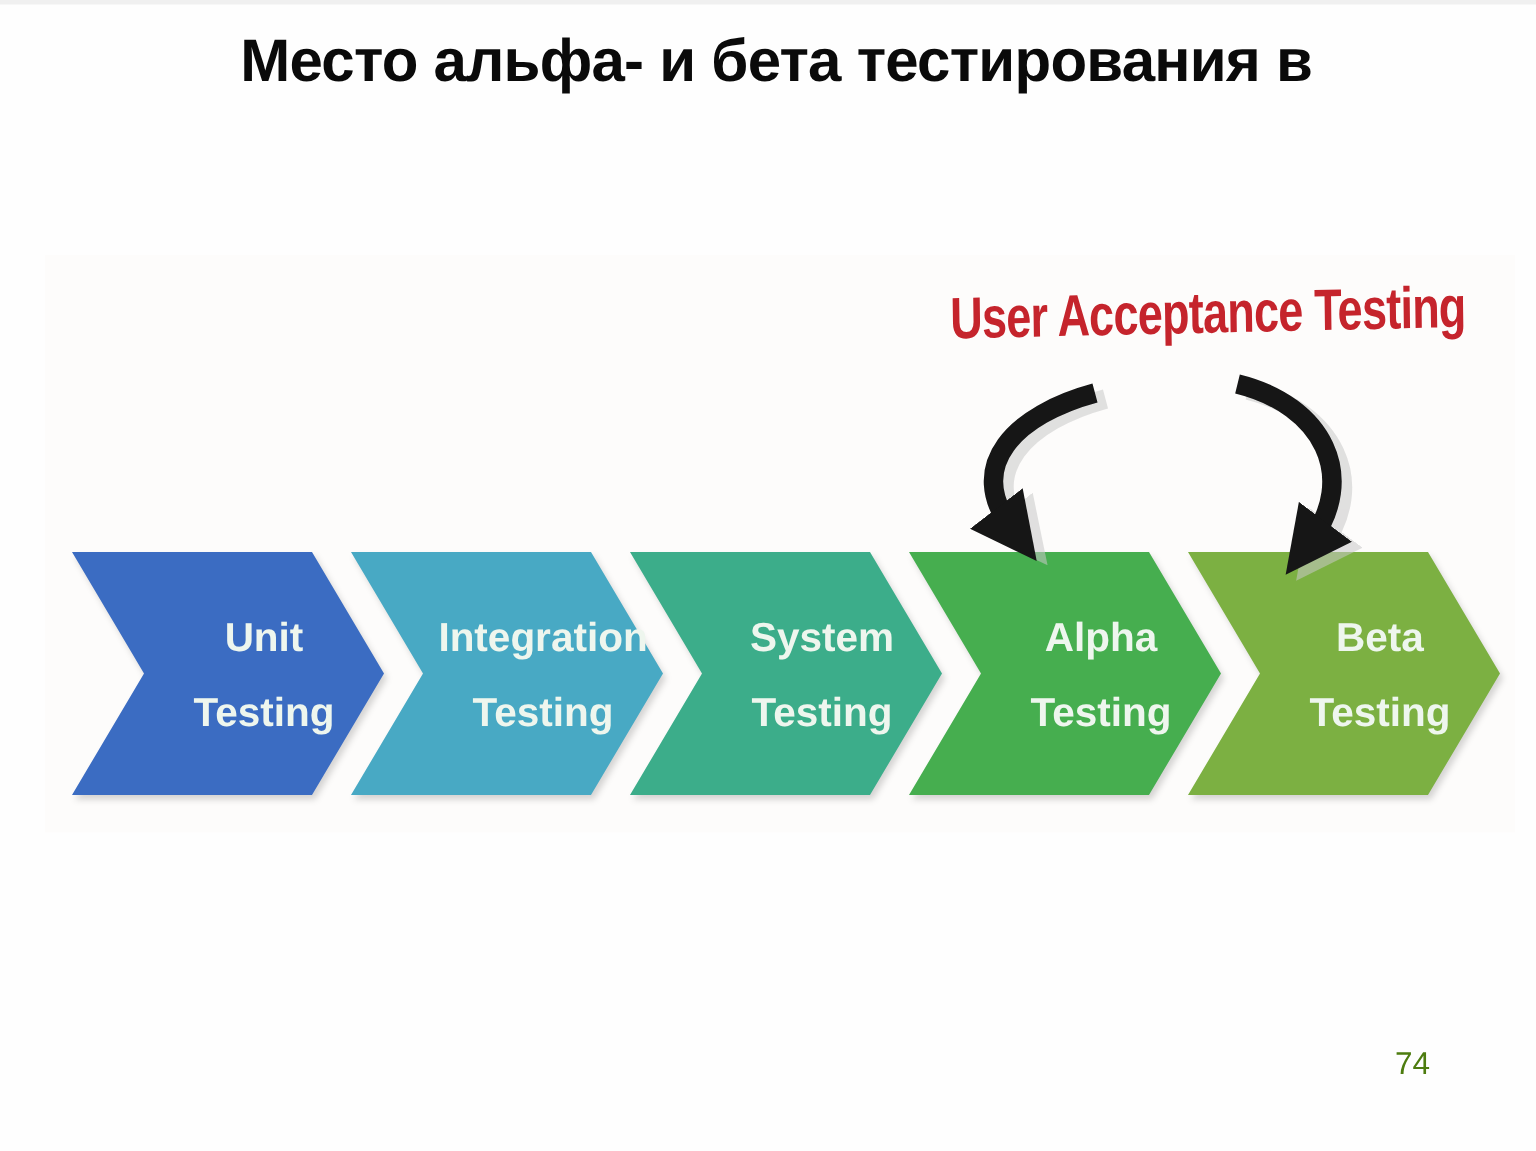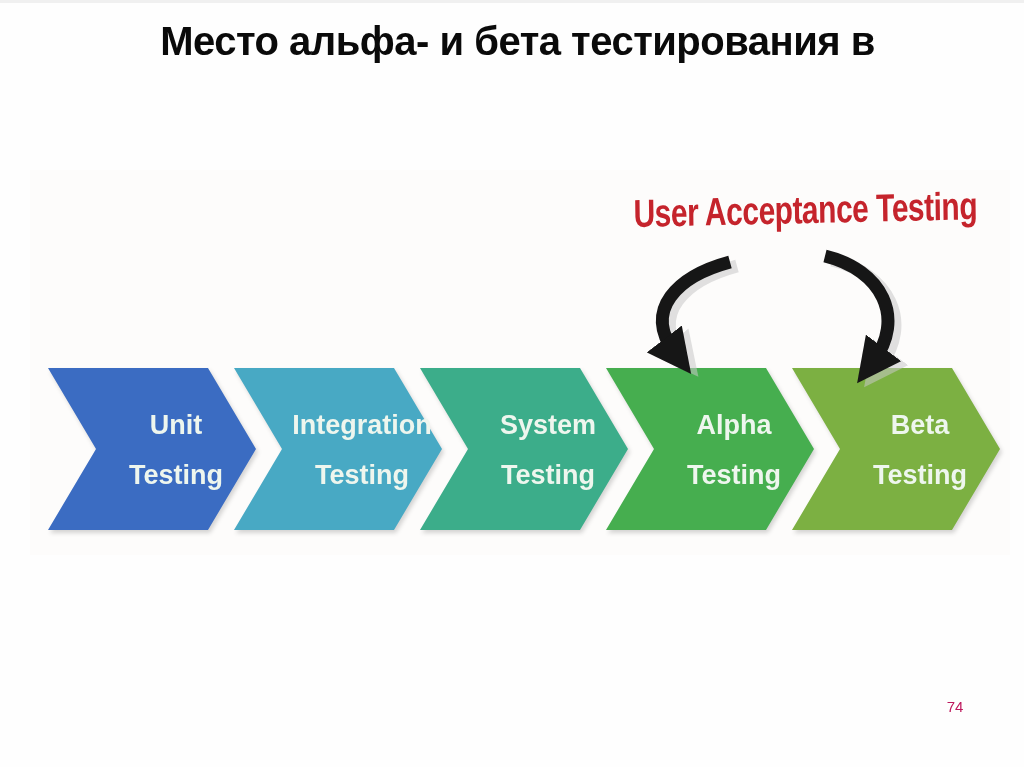--- a/index.html
+++ b/index.html
@@ -71,23 +71,22 @@
     opacity: 0.55;
   }
   .arrow-main {
     fill: none;
     stroke-width: 13;
   }
   .page-number {
     position: absolute;
     left: 930px; top: 698px;
     width: 50px;
-    text-align: center;
-    font-size: 15px;
-    color: #be185d;
+    font-size: 21px;
+    color: #4d7c0f;
   }
 </style>
 </head>
 <body>
 
 <div class="slide">
 
   <div class="slide-top-edge"></div>
 
   <div class="slide-title">

